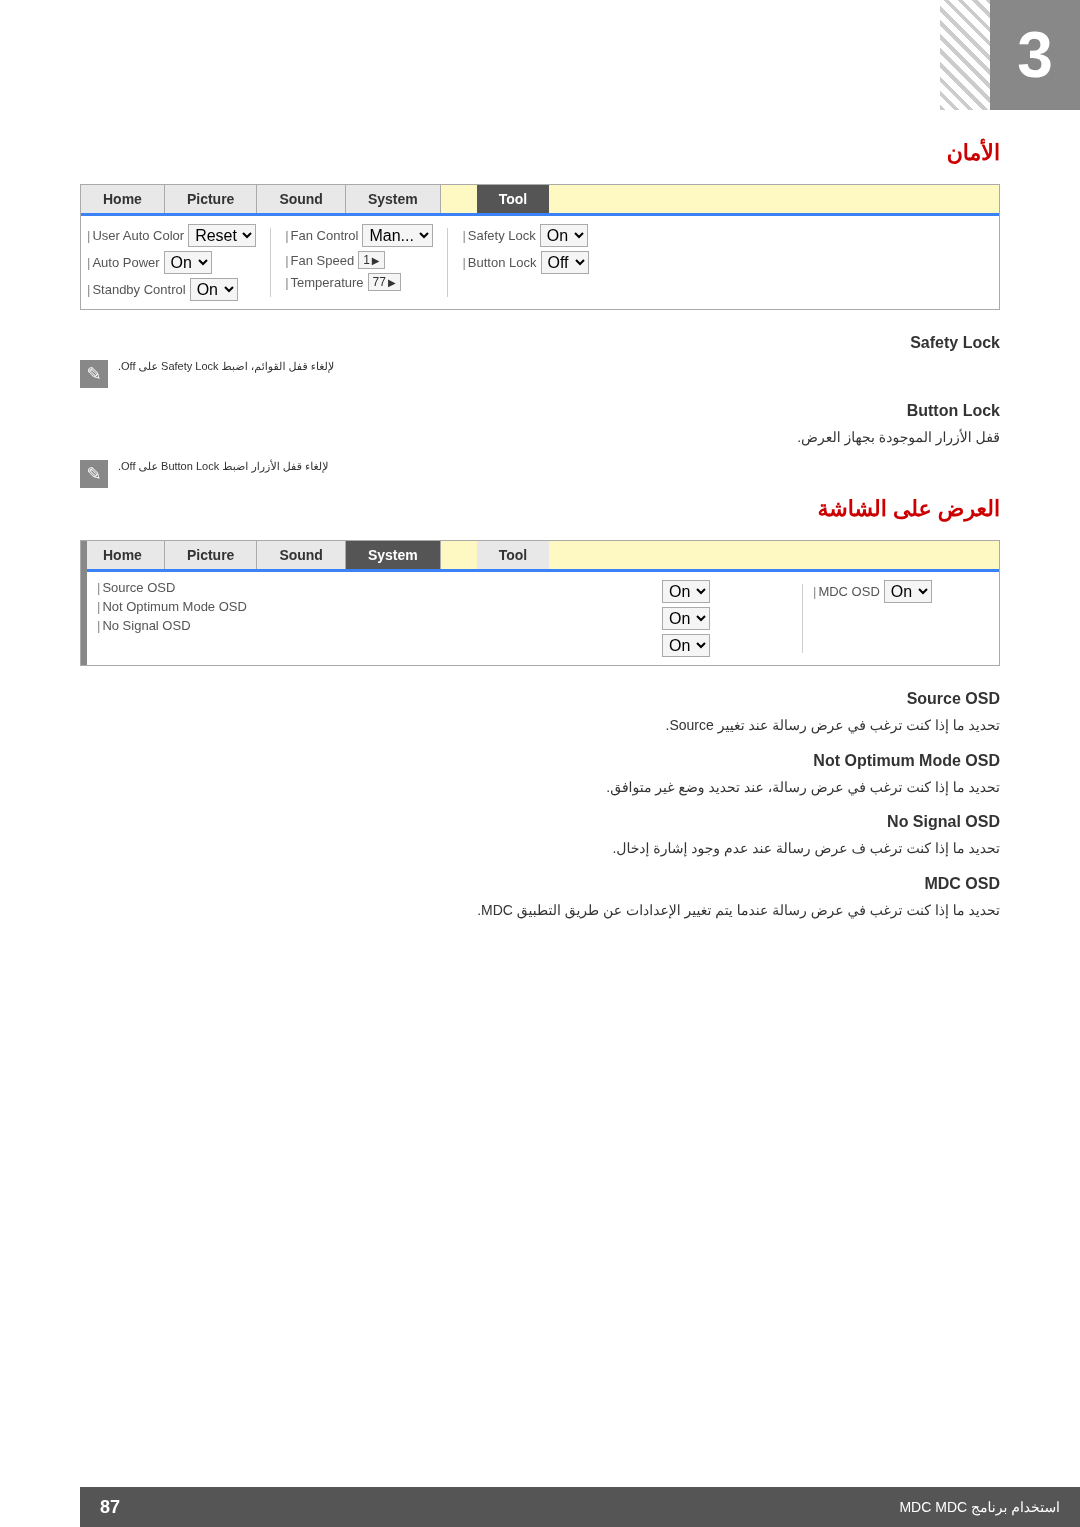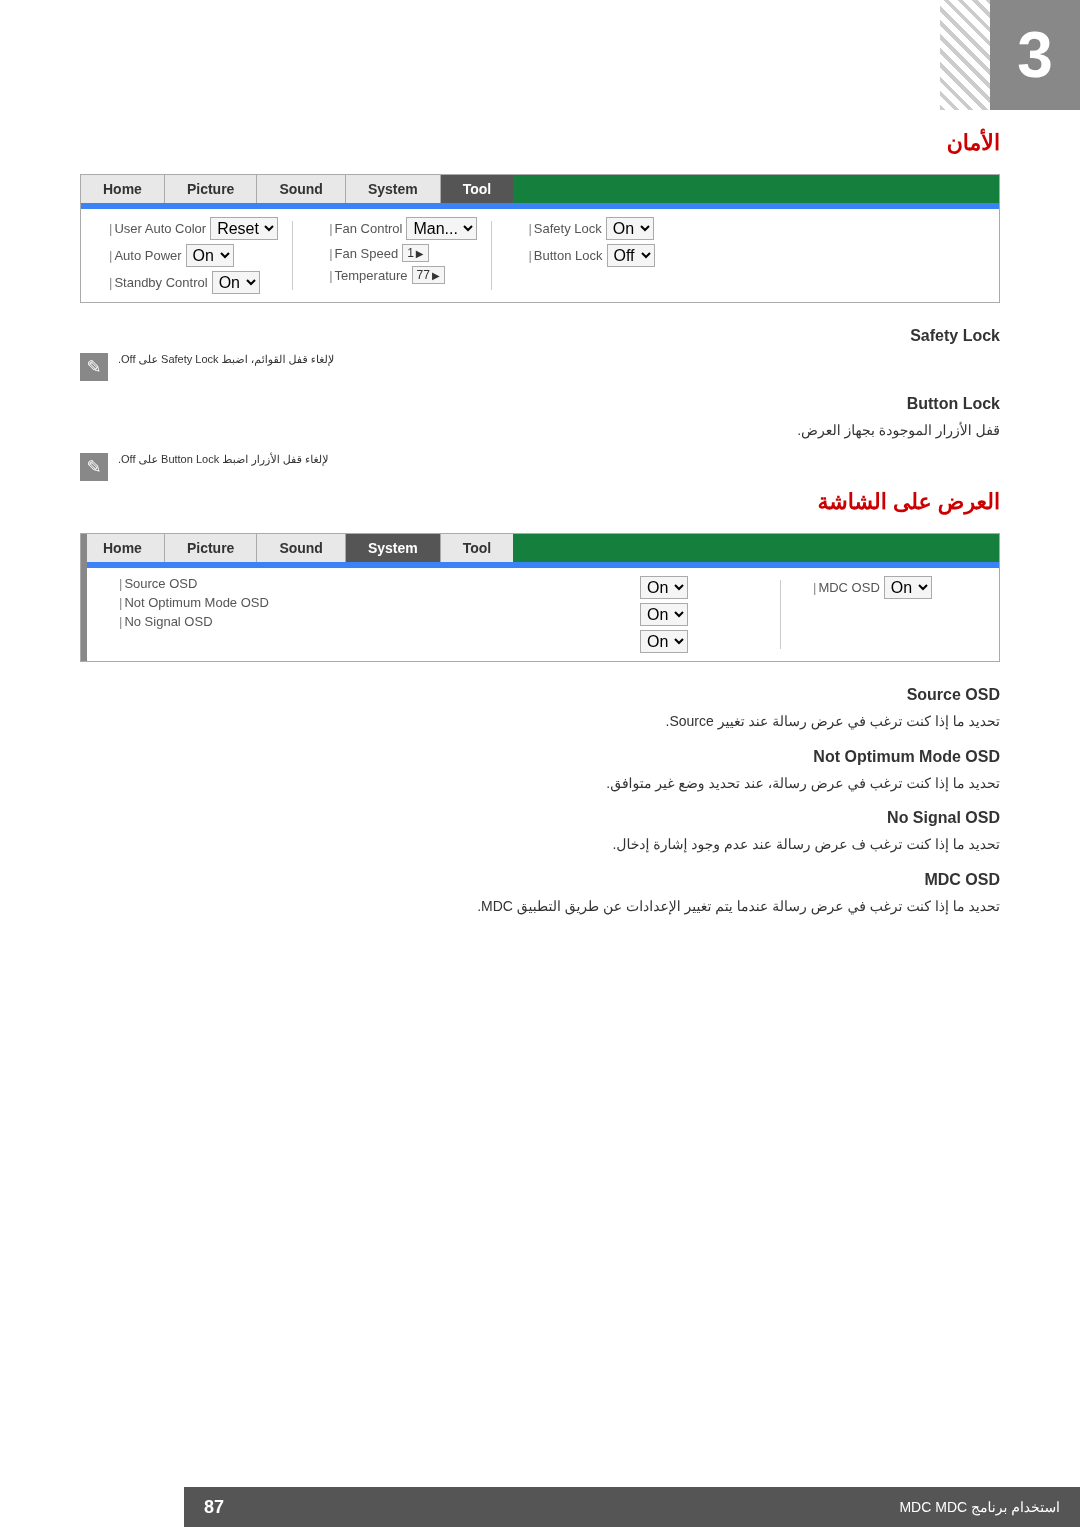--- a/index.html
+++ b/index.html
@@ -67,64 +67,65 @@
       padding: 20px 80px 60px 80px;
     }
 
     
     .section-heading {
       text-align: right;
       color: #c00;
       font-size: 22px;
       font-weight: bold;
       margin-bottom: 18px;
+      margin-top: 10px;
     }
 
     
     .tab-container {
       border: 1px solid #aaa;
       margin-bottom: 24px;
       background: #fff;
     }
     .tab-bar {
       display: flex;
       direction: ltr;
-      background: #15803d;
-      border-bottom: 6px solid #3b82f6;
+      background: #fef9c3;
+      border-bottom: 3px solid #3b82f6;
     }
     .tab {
       padding: 6px 22px;
       font-size: 14px;
       font-weight: bold;
       cursor: pointer;
       border-right: 1px solid #aaa;
       background: #e8e8e8;
       color: #333;
     }
     .tab.active {
       background: #555;
       color: #fff;
     }
     .tab:last-child {
       border-right: none;
+      margin-left: 36px;
     }
 
     
     .tab-content {
       display: flex;
       direction: ltr;
       padding: 8px 6px;
       gap: 8px;
     }
     .tab-col {
       display: flex;
       flex-direction: column;
       gap: 4px;
       min-width: 120px;
-      margin-left: 22px;
     }
     .tab-row {
       display: flex;
       align-items: center;
       gap: 4px;
       font-size: 13px;
       color: #333;
     }
     .tab-row-label {
       color: #555;
@@ -202,21 +203,21 @@
       font-size: 11px;
       color: #333;
       text-align: right;
       direction: rtl;
     }
 
     
     .footer {
       position: fixed;
       bottom: 0;
-      width: 896px;
+      width: 1000px;
       height: 40px;
       background: #555;
       display: flex;
       align-items: center;
       justify-content: space-between;
       padding: 0 20px;
       direction: ltr;
     }
     .footer-page {
       color: white;

